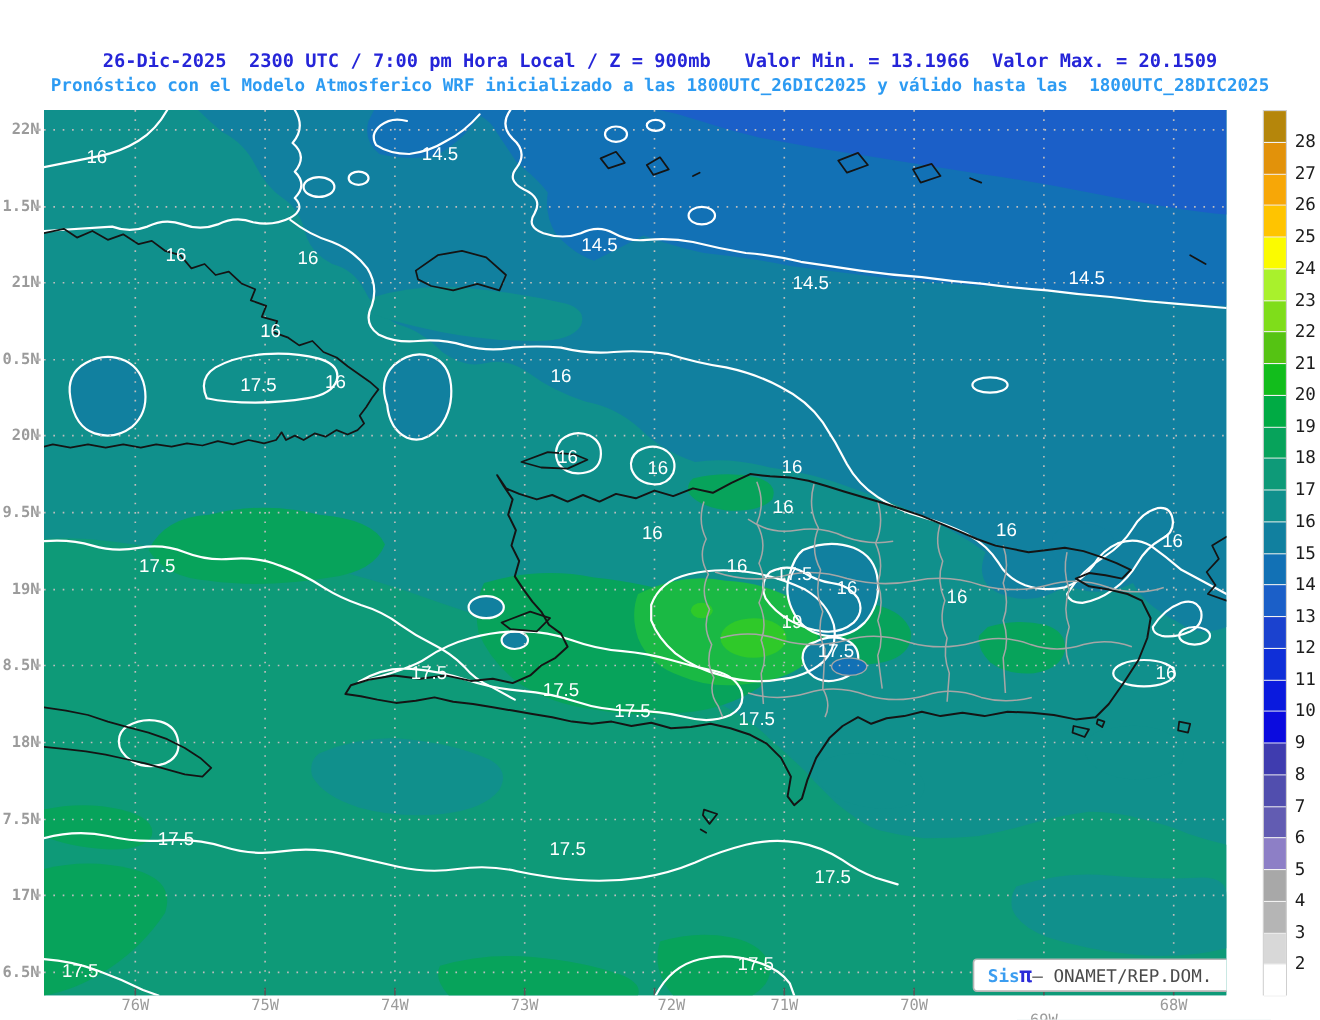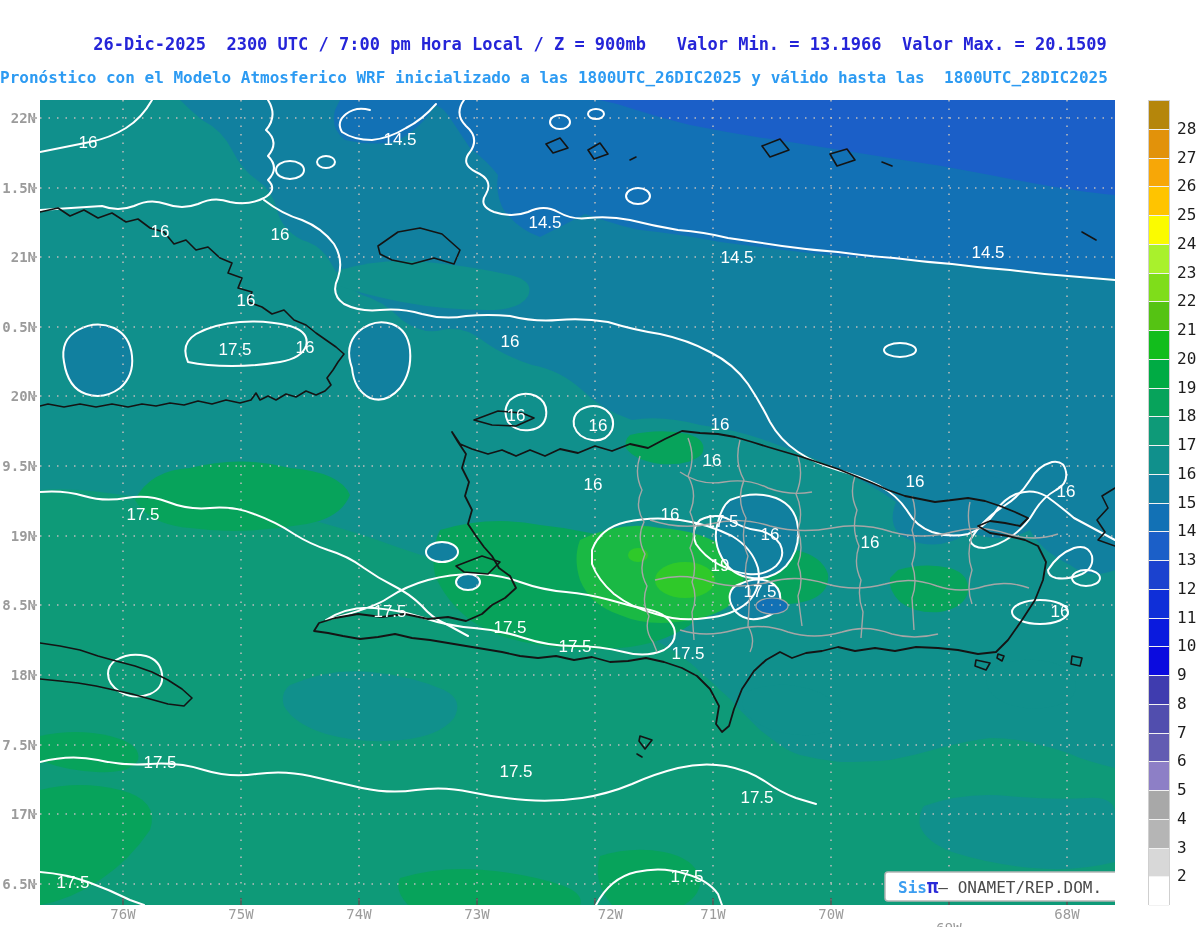--- a/index.html
+++ b/index.html
@@ -1,22 +1,22 @@
 <!DOCTYPE html>
 <html><head>
 <meta charset="utf-8">
 <style>
   html,body{margin:0;padding:0;background:#ffffff;}
   #page{position:relative;width:1200px;height:927px;background:#ffffff;overflow:hidden;
         font-family:"DejaVu Sans Mono", monospace;}
   #title{position:absolute;top:4px;left:0;width:1200px;text-align:center;
          font-size:27px;letter-spacing:2px;color:#1a1a1a;font-weight:400;white-space:pre;}
-  #sub1{position:absolute;top:34px;left:0;width:1200px;text-align:center;
+  #sub1{position:absolute;top:46px;left:0;width:1200px;text-align:center;
         font-size:17px;font-weight:700;color:#2525d8;white-space:pre;}
-  #sub2{position:absolute;top:68px;left:0;width:1200px;text-align:left;
+  #sub2{position:absolute;top:68px;left:0;width:1200px;text-align:center;
         font-size:16px;font-weight:700;color:#2d9bf2;white-space:pre;}
   #map-svg{position:absolute;left:40px;top:100px;}
   .lat-label{position:absolute;left:0;width:36px;text-align:right;height:16px;line-height:16px;
              font-size:14px;color:#9b9b9b;font-weight:700;}
   .lon-label{position:absolute;width:56px;text-align:center;height:16px;line-height:16px;
              font-size:14px;color:#9b9b9b;font-weight:400;top:906px;}
   .axis-tick-left{position:absolute;width:6px;height:2px;background:#b5b5b5;}
   #colorbar{position:absolute;left:1148px;top:100px;width:22px;height:805px;
             border:1px solid #cfcfcf;box-sizing:border-box;background:#fff;}
   .cb-seg{width:100%;box-sizing:border-box;border-bottom:1px solid #f2f2f2;}

